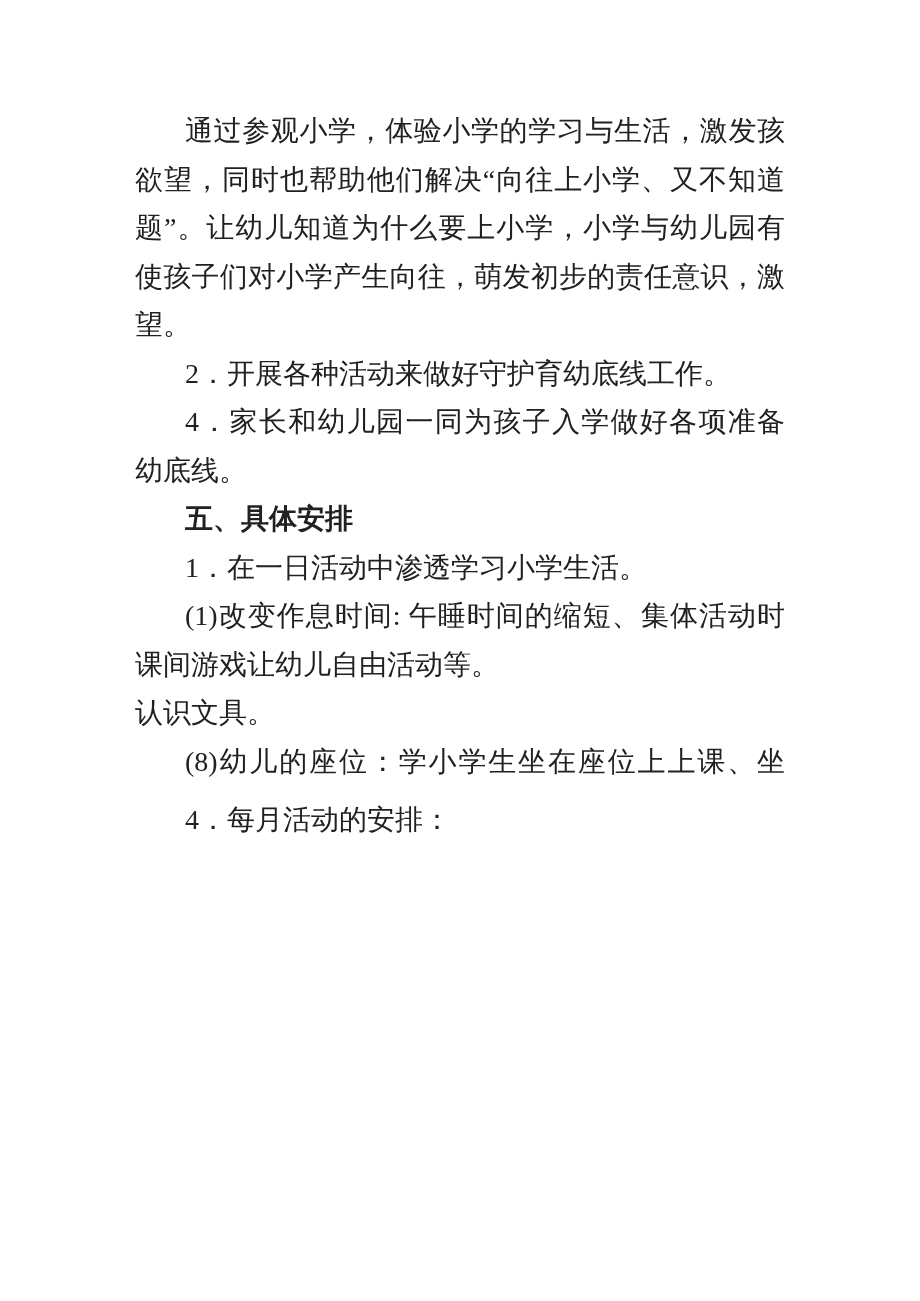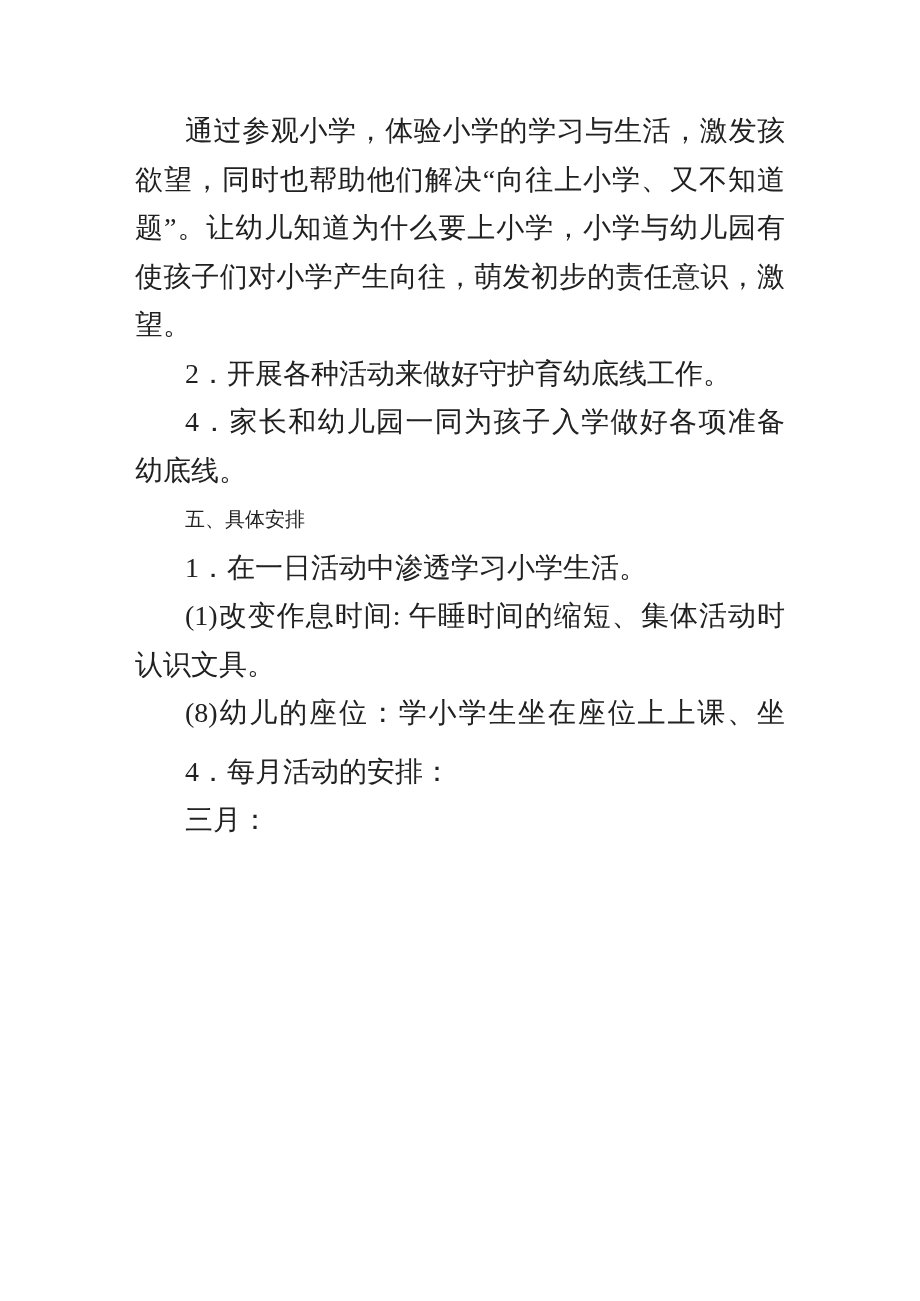--- a/index.html
+++ b/index.html
@@ -37,22 +37,22 @@
   .line.justify {
     text-align: justify;
     -moz-text-align-last: justify;
     text-align-last: justify;
   }
   .line.indent {
     text-indent: 50px;
   }
   .line.heading {
     font-family: "DejaVu Sans", "Liberation Sans", sans-serif;
-    font-weight: normal;
-    font-size: 20px;
+    font-weight: bold;
+    font-size: 28px;
   }
   .line.gap-before {
     margin-top: 10px;
   }
 </style>
 </head>
 <body>
 
 <div class="page">
   <div class="doc">
@@ -60,18 +60,18 @@
     <div class="line justify">欲望，同时也帮助他们解决“向往上小学、又不知道怎样做的问</div>
     <div class="line justify">题”。让幼儿知道为什么要上小学，小学与幼儿园有什么不同，</div>
     <div class="line justify">使孩子们对小学产生向往，萌发初步的责任意识，激发上学的愿</div>
     <div class="line">望。</div>
     <div class="line indent">2．开展各种活动来做好守护育幼底线工作。</div>
     <div class="line indent justify">4．家长和幼儿园一同为孩子入学做好各项准备工作,通过家</div>
     <div class="line">幼底线。</div>
     <div class="line indent heading">五、具体安排</div>
     <div class="line indent">1．在一日活动中渗透学习小学生活。</div>
     <div class="line indent justify">(1)改变作息时间: 午睡时间的缩短、集体活动时间的延长、</div>
+    <div class="line">课间游戏让幼儿自由活动等。</div>
     <div class="line">认识文具。</div>
     <div class="line indent justify">(8)幼儿的座位：学小学生坐在座位上上课、坐姿、举手。</div>
     <div class="line indent gap-before">4．每月活动的安排：</div>
-    <div class="line indent">三月：</div>
   </div>
 </div>
 
 </body></html>

